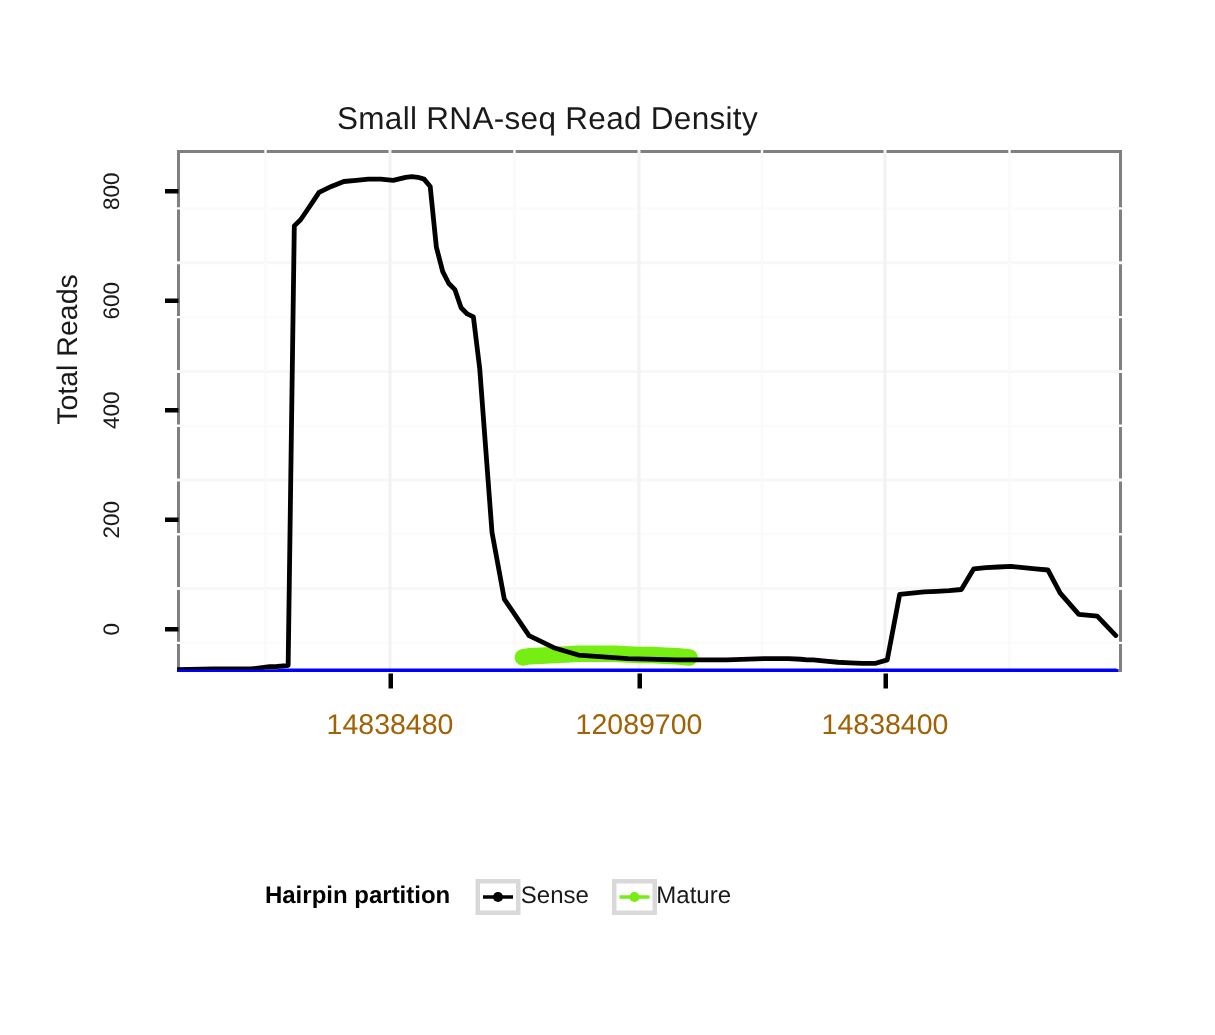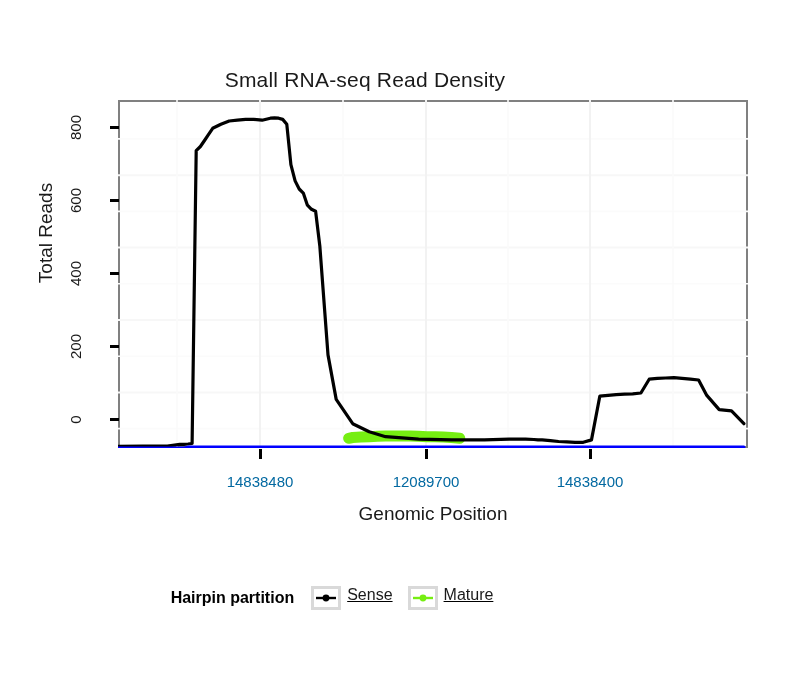--- a/index.html
+++ b/index.html
@@ -77,22 +77,22 @@
   }
   .ytick-mark {
     position: absolute;
     left: 110px;
     width: 9px;
     height: 3px;
     background: #000000;
   }
   .xtick-label {
     position: absolute;
-    font-size: 15px;
-    color: #0369a1;
+    font-size: 19px;
+    color: #a16207;
     width: 120px;
     text-align: center;
     top: 473px;
   }
   .xtick-mark {
     position: absolute;
     top: 449px;
     width: 3px;
     height: 10px;
     background: #000000;
@@ -108,23 +108,21 @@
     gap: 9px;
   }
   .legend-title {
     font-size: 16px;
     font-weight: bold;
     color: #000000;
     margin-right: 8px;
   }
   .legend-entry {
     display: flex;
-    align-items: flex-start;
-    gap: 6px;
-    text-decoration: underline;
+    align-items: center;
   }
   .legend-key {
     width: 30px;
     height: 24px;
     background: #ffffff;
     border: 3px solid #d9d9d9;
     box-sizing: border-box;
     display: flex;
     align-items: center;
     justify-content: center;
@@ -187,21 +185,20 @@
   <div class="ytick-label" style="left:48px; top:411px;">0</div>
 
   <div class="xtick-mark" style="left:259px;"></div>
   <div class="xtick-mark" style="left:425px;"></div>
   <div class="xtick-mark" style="left:589px;"></div>
 
   <div class="xtick-label" style="left:200px;">14838480</div>
   <div class="xtick-label" style="left:366px;">12089700</div>
   <div class="xtick-label" style="left:530px;">14838400</div>
 
-  <div class="x-axis-label">Genomic Position</div>
 
   <div class="legend">
     <div class="legend-title">Hairpin partition</div>
 
     <div class="legend-entry">
       <span class="legend-key">
         <svg width="22" height="14" viewBox="0 0 22 14">
           <line x1="1" y1="7" x2="21" y2="7" stroke="#000000" stroke-width="2.4"></line>
           <circle cx="11" cy="7" r="3.4" fill="#000000"></circle>
         </svg>

